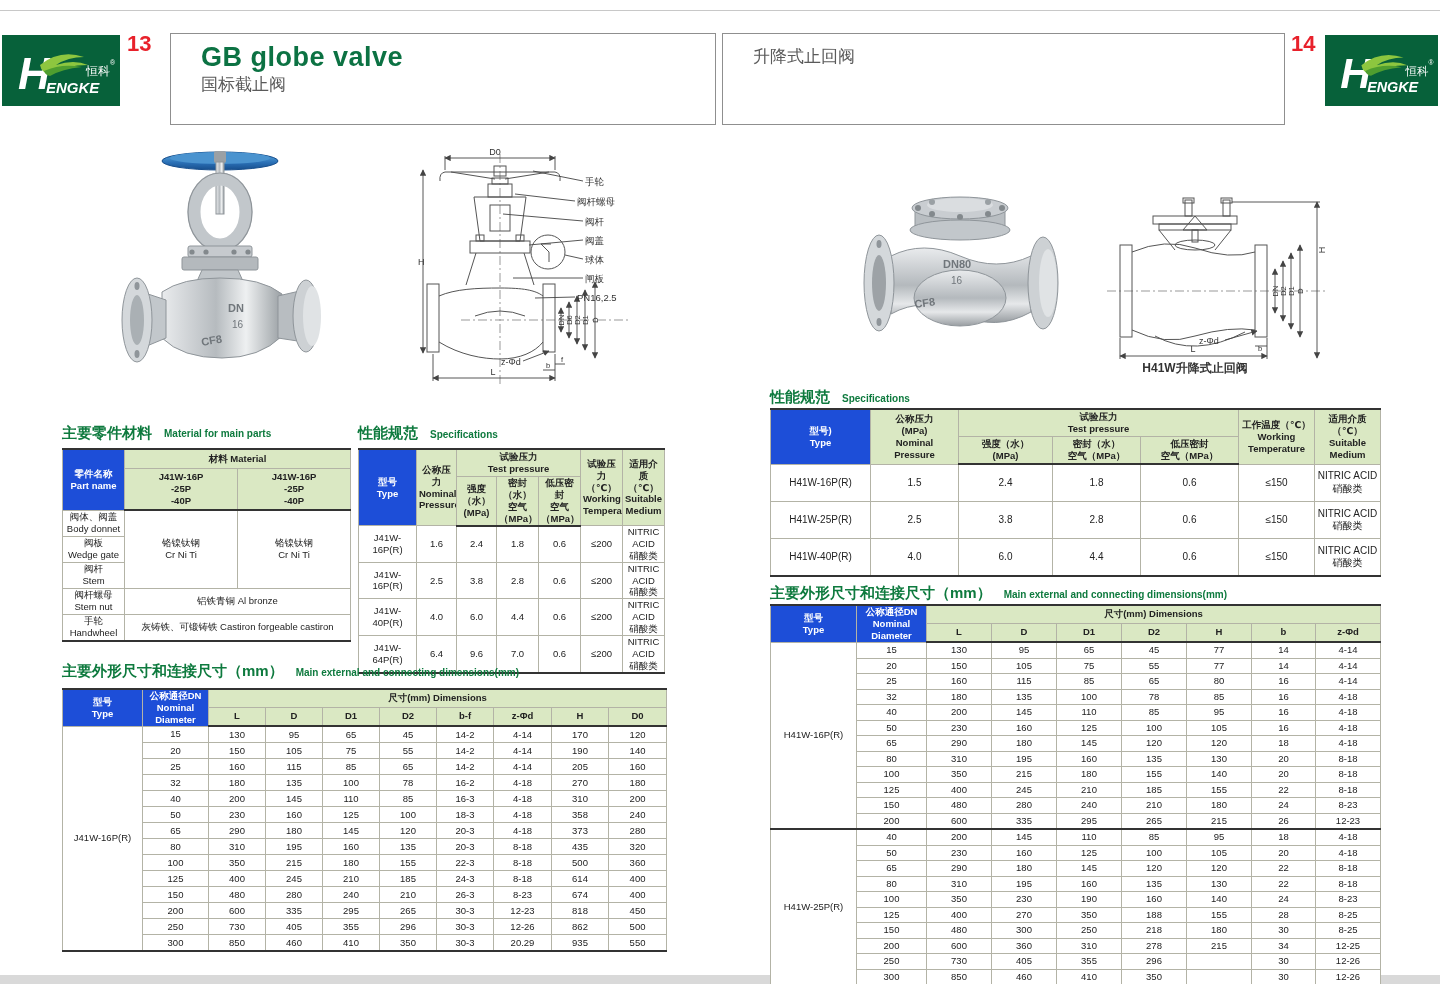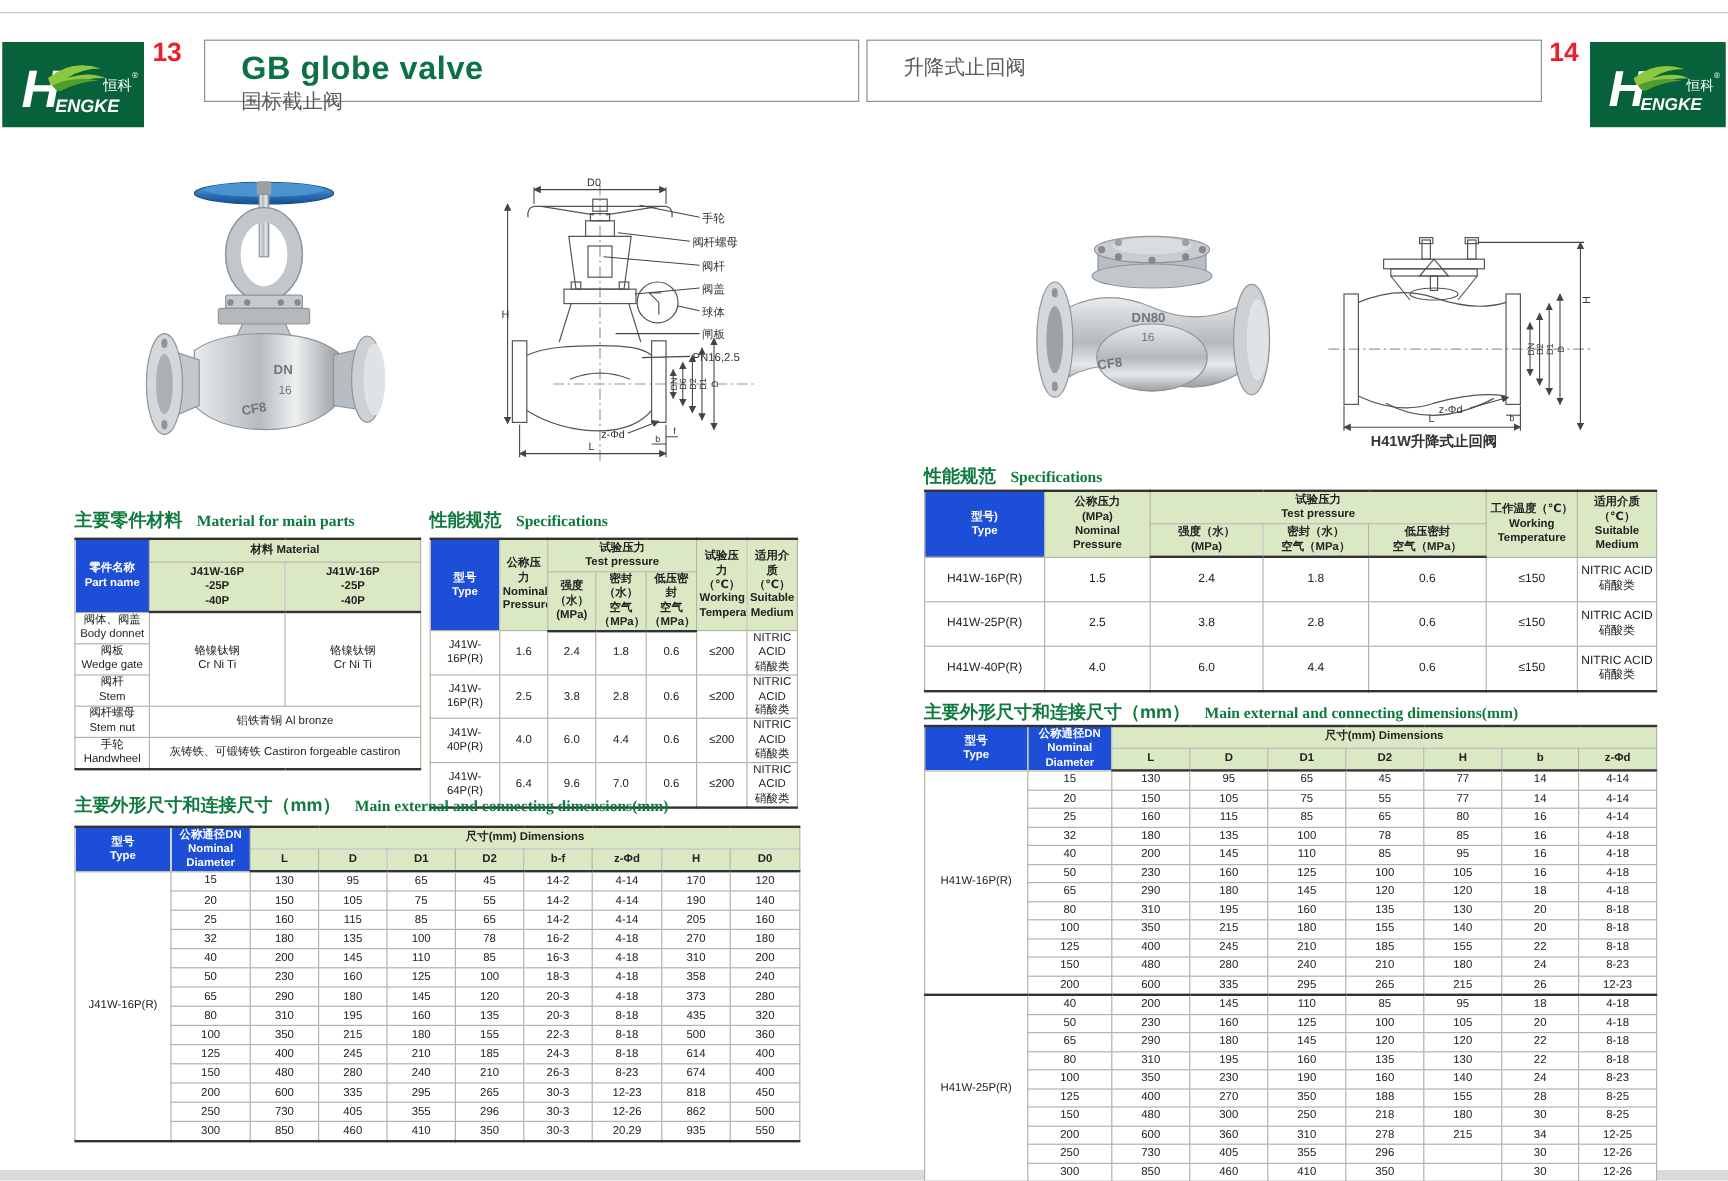--- a/index.html
+++ b/index.html
@@ -5,29 +5,29 @@
   html,body{margin:0;padding:0;background:#ffffff;}
   .spread{position:relative;width:1440px;height:984px;background:#ffffff;overflow:hidden;
           font-family:"Liberation Sans","DejaVu Sans",sans-serif;color:#222;}
   .hairline-top{position:absolute;left:0;top:10px;width:1440px;height:1px;background:#c8c8c8;}
   .bottom-strip{position:absolute;left:0;top:975px;width:1440px;height:9px;background:#d9d9d9;}
 
   
   .logo-box{position:absolute;top:35px;width:118px;height:71px;background:#07613a;}
   .logo-box svg{display:block;width:100%;height:100%;}
   .page-num{position:absolute;top:33px;color:#e8212b;font-size:22px;font-weight:bold;line-height:1;}
-  .title-box{position:absolute;top:33px;height:52px;border:1px solid #8f8f8f;background:#fff;
+  .title-box{position:absolute;top:33px;height:92px;border:1px solid #8f8f8f;background:#fff;
              box-sizing:border-box;padding:9px 16px 0 30px;}
   .title-en{color:#0c7243;font-size:27px;font-weight:bold;line-height:1.05;letter-spacing:.5px;}
   .title-zh{color:#5a5a5a;font-size:17px;margin-top:2px;}
 
   
   .sec-title{position:absolute;display:flex;gap:12px;align-items:baseline;color:#0e7a3e;font-weight:bold;white-space:nowrap;}
   .sec-title .zh{font-size:15px;}
-  .sec-title .en{font-size:13px;font-family:Liberation Serif, serif;}
+  .sec-title .en{font-size:10px;}
 
   
   .tbl{position:absolute;border-collapse:collapse;table-layout:fixed;background:#fff;
        border-top:2px solid #333;border-bottom:2px solid #333;}
   .tbl th,.tbl td{border:1px solid #b3b3a6;font-size:9.5px;color:#222;text-align:center;
        vertical-align:middle;white-space:pre-line;padding:0 2px;line-height:1.25;overflow:hidden;}
   .tbl th{font-weight:bold;}
   .tbl thead tr:last-child th{border-bottom:2px solid #333;}
   .th-dark{background:#1d4ed8;color:#fff !important;}
   .th-light{background:#dae8c3;}

